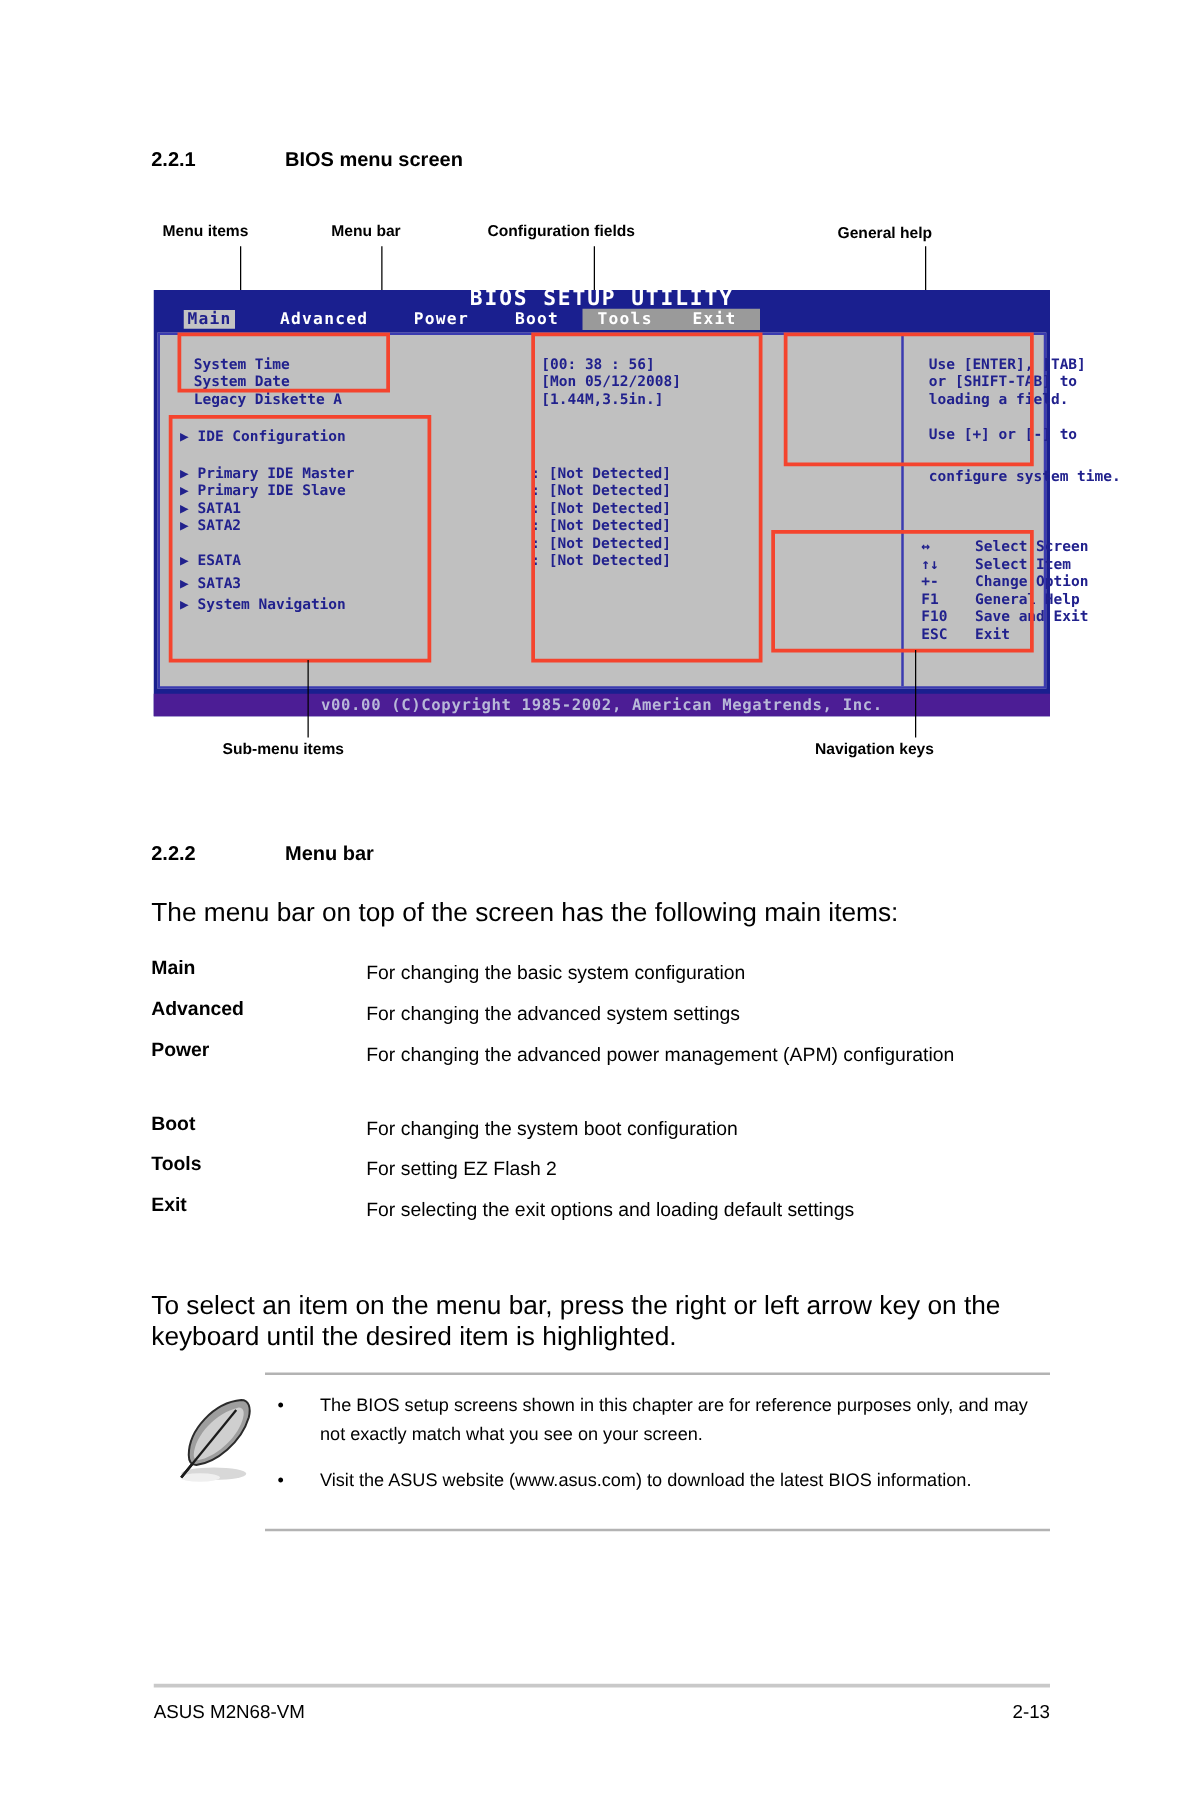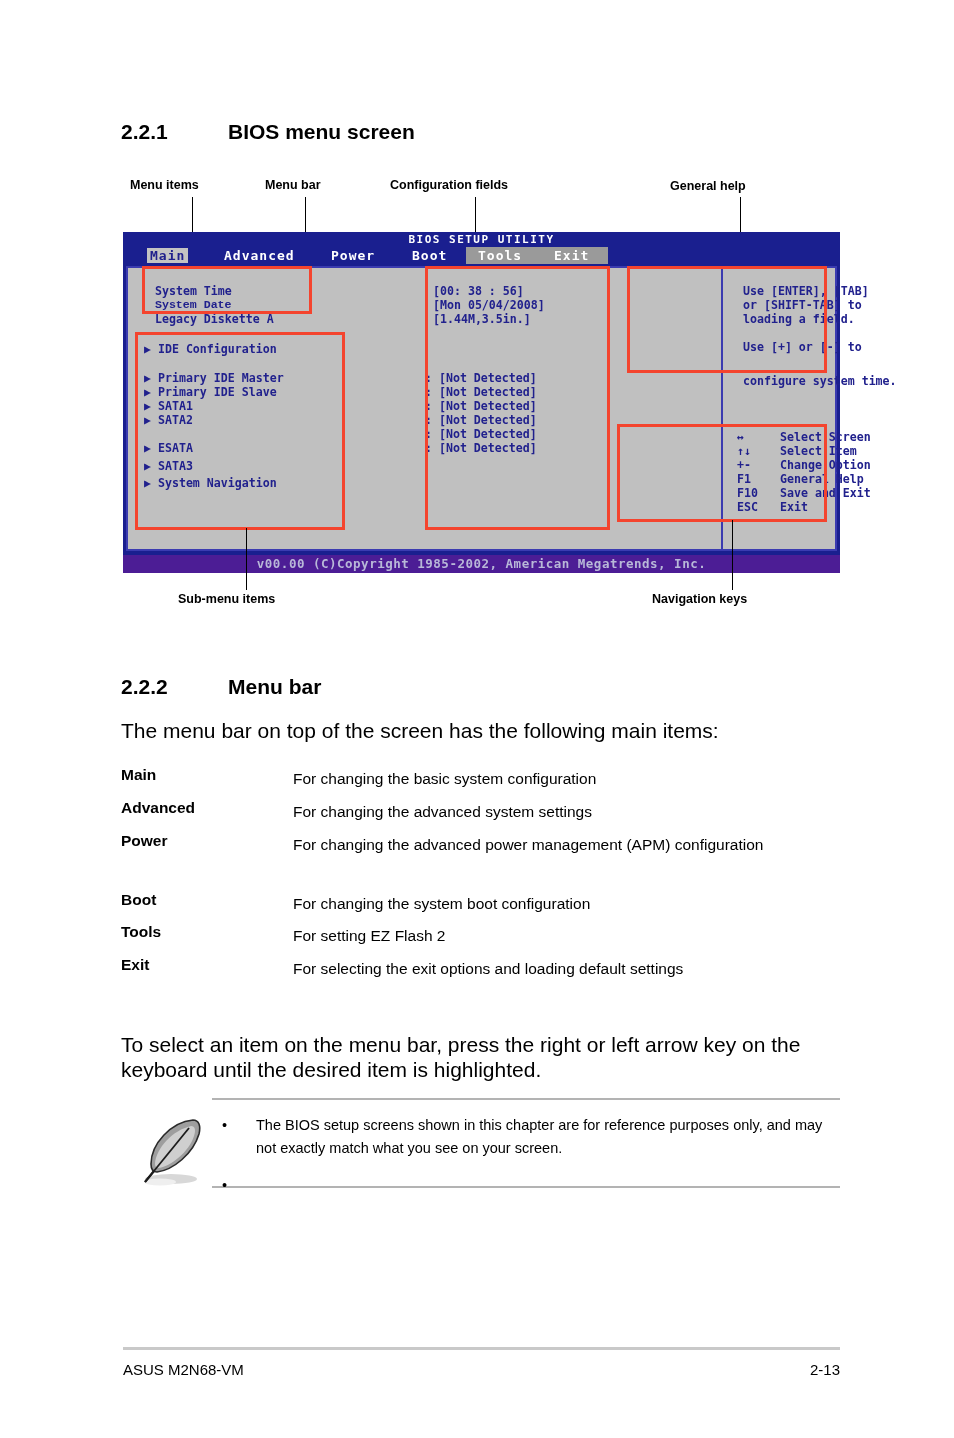--- a/index.html
+++ b/index.html
@@ -12,21 +12,21 @@
     height: 1438px;
     position: relative;
     font-family: "Liberation Sans", sans-serif;
     color: #000000;
     overflow: hidden;
   }
 
   
   .sec-heading {
     position: absolute;
-    font-size: 21px;
+    font-size: 16px;
     font-weight: bold;
     letter-spacing: 0px;
     white-space: nowrap;
   }
   .sec-num { position: absolute; }
   .sec-title { position: absolute; }
 
   
   .callout {
     position: absolute;
@@ -50,21 +50,21 @@
     background: #1a1f8f;
     font-family: "DejaVu Sans Mono", "Liberation Mono", monospace;
     box-sizing: border-box;
   }
   .bios-title-row {
     position: absolute;
     left: 0; top: 0;
     width: 100%;
     height: 15px;
     color: #ffffff;
-    font-size: 11px;
+    font-size: 17px;
     font-weight: bold;
     text-align: center;
     letter-spacing: 1.5px;
     line-height: 15px;
   }
   .bios-menubar {
     position: absolute;
     left: 0; top: 15px;
     width: 100%;
     height: 17px;
@@ -243,34 +243,34 @@
     <div class="mb-item" style="left:205px;">Power</div>
     <div class="mb-item" style="left:286px;">Boot</div>
     <div class="mb-item" style="left:352px;">Tools</div>
     <div class="mb-item" style="left:428px;">Exit</div>
   </div>
 
   <div class="bios-body">
     <div class="bios-vsep"></div>
 
     <div class="bios-text" style="left:27px; top:16px;">System Time</div>
-    <div class="bios-text" style="left:27px; top:30px;font-family:Liberation Mono, monospace;">System Date</div>
+    <div class="bios-text" style="left:27px; top:30px;">System Date</div>
     <div class="bios-text" style="left:27px; top:44px;text-align:right;">Legacy Diskette A</div>
 
     <div class="bios-text" style="left:16px; top:74px;">▶ <span>IDE Configuration</span></div>
     <div class="bios-text" style="left:16px; top:103px;">▶ <span>Primary IDE Master</span></div>
     <div class="bios-text" style="left:16px; top:117px;">▶ <span>Primary IDE Slave</span></div>
     <div class="bios-text" style="left:16px; top:131px;">▶ <span>SATA1</span></div>
     <div class="bios-text" style="left:16px; top:145px;">▶ <span>SATA2</span></div>
     <div class="bios-text" style="left:16px; top:159px;margin-top:32px;">▶ <span>SATA3</span></div>
     <div class="bios-text" style="left:16px; top:173px;">▶ <span>ESATA</span></div>
     <div class="bios-text" style="left:16px; top:208px;">▶ <span>System Navigation</span></div>
 
     <div class="bios-text" style="left:305px; top:16px;">[00: 38 : 56]</div>
-    <div class="bios-text" style="left:305px; top:30px;">[Mon 05/04/2008]</div>
+    <div class="bios-text" style="left:305px; top:30px;">[Mon 05/12/2008]</div>
     <div class="bios-text" style="left:305px; top:44px;">[1.44M,3.5in.]</div>
 
     <div class="bios-text" style="left:297px; top:103px;">: [Not Detected]</div>
     <div class="bios-text" style="left:297px; top:117px;">: [Not Detected]</div>
     <div class="bios-text" style="left:297px; top:131px;">: [Not Detected]</div>
     <div class="bios-text" style="left:297px; top:145px;">: [Not Detected]</div>
     <div class="bios-text" style="left:297px; top:159px;">: [Not Detected]</div>
     <div class="bios-text" style="left:297px; top:173px;">: [Not Detected]</div>
 
     <div class="bios-text" style="left:615px; top:16px;">Use [ENTER], [TAB]</div>
@@ -353,20 +353,21 @@
 
 <div id="note-box">
   <div class="note-rule"></div>
   <div class="note-items">
     <div class="note-item">
       <span class="note-bullet">•</span>
       <span>The BIOS setup screens shown in this chapter are for reference purposes only, and may not exactly match what you see on your screen.</span>
     </div>
     <div class="note-item">
       <span class="note-bullet">•</span>
+      <span>Visit the ASUS website (www.asus.com) to download the latest BIOS information.</span>
     </div>
   </div>
   <div class="note-rule"></div>
 </div>
 
 <div id="page-footer">
   <div class="footer-rule"></div>
   <div class="footer-row">
     <span class="footer-left">ASUS M2N68-VM</span>
     <span class="footer-right">2-13</span>

